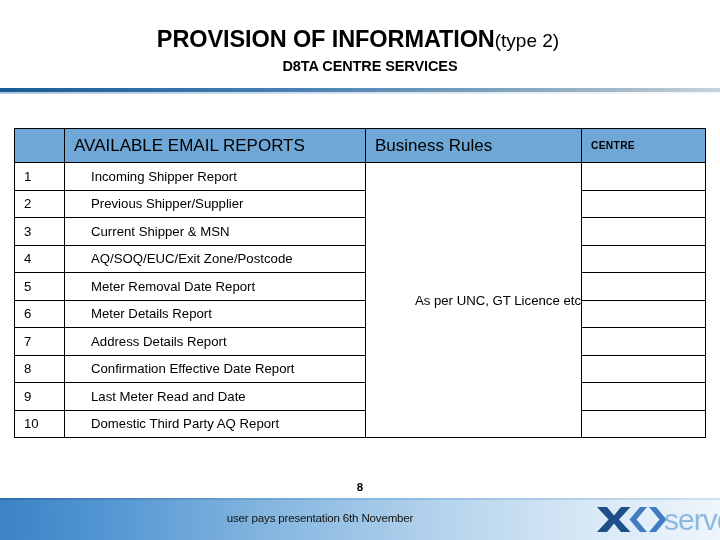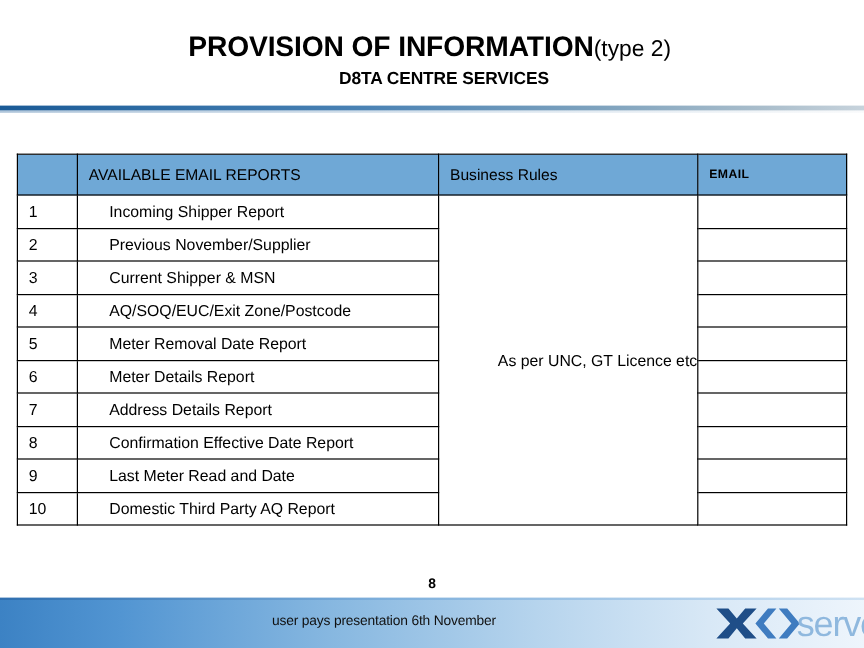--- a/index.html
+++ b/index.html
@@ -91,21 +91,21 @@
   }
   .col-num   { width: 50px; }
   .col-name  { width: 301px; }
   .col-rules { width: 216px; }
   .col-price { width: 124px; }
 
   thead tr { height: 34px; }
   thead th {
     background: #6fa8d6;
     color: #000000;
-    font-size: 13px;
+    font-size: 17px;
     font-weight: normal;
   }
   thead th.th-num { padding: 0; }
   thead th.th-name  { padding-left: 9px; }
   thead th.th-rules { padding-left: 9px; }
   thead th.th-price {
     padding-left: 9px;
     font-size: 10.2px;
     font-weight: bold;
     letter-spacing: 0.35px;
@@ -195,33 +195,33 @@
     <col class="col-num">
     <col class="col-name">
     <col class="col-rules">
     <col class="col-price">
   </colgroup>
   <thead>
     <tr>
       <th class="th-num"></th>
       <th class="th-name">AVAILABLE EMAIL REPORTS</th>
       <th class="th-rules">Business Rules</th>
-      <th class="th-price">EMAIL</th>
+      <th class="th-price">CENTRE</th>
     </tr>
   </thead>
   <tbody>
     <tr>
       <td class="cell-num">1</td>
       <td class="cell-name">Incoming Shipper Report</td>
       <td class="cell-rules" rowspan="10">As per UNC, GT Licence etc</td>
       <td class="cell-price"></td>
     </tr>
     <tr>
       <td class="cell-num">2</td>
-      <td class="cell-name">Previous November/Supplier</td>
+      <td class="cell-name">Previous Shipper/Supplier</td>
       <td class="cell-price"></td>
     </tr>
     <tr>
       <td class="cell-num">3</td>
       <td class="cell-name">Current Shipper &amp; MSN</td>
       <td class="cell-price"></td>
     </tr>
     <tr>
       <td class="cell-num">4</td>
       <td class="cell-name">AQ/SOQ/EUC/Exit Zone/Postcode</td>

